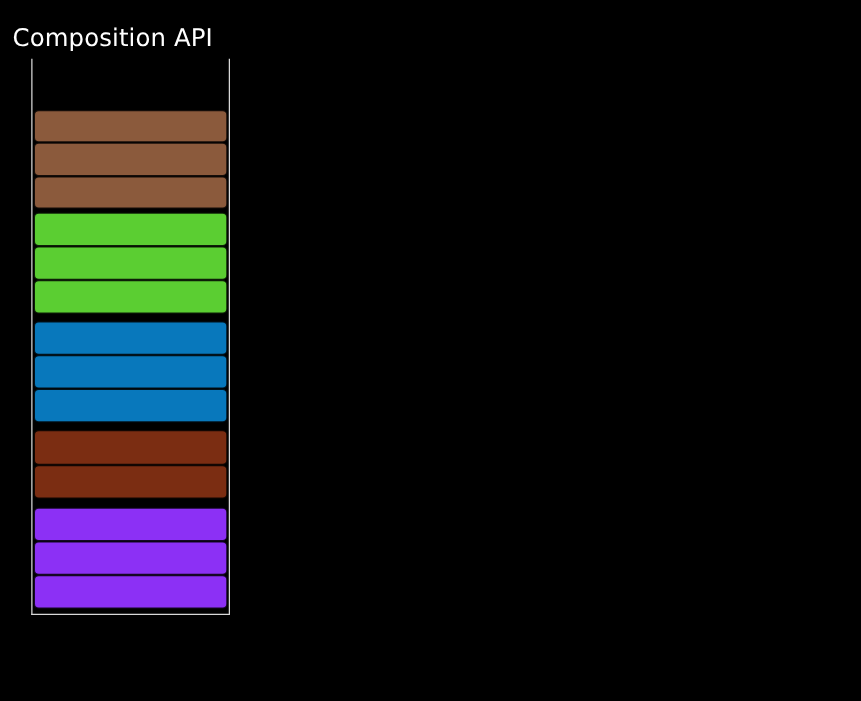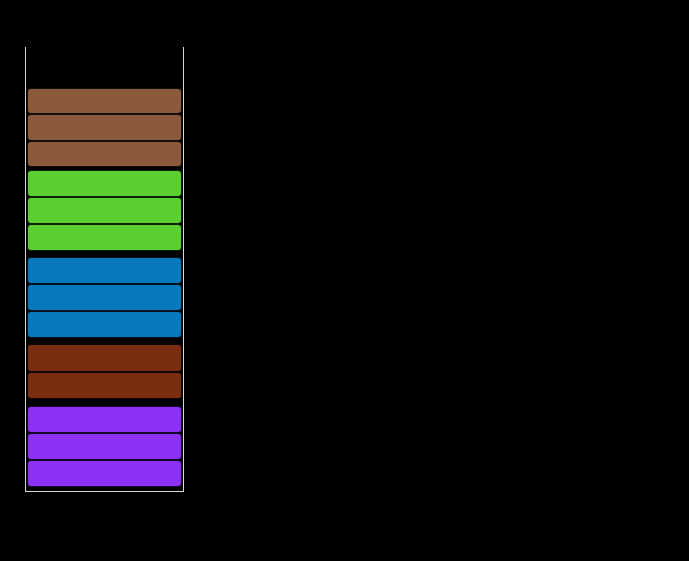--- a/index.html
+++ b/index.html
@@ -79,20 +79,21 @@
     border-radius: 4px;
     border: 1px solid rgba(0, 0, 0, 0.85);
     flex: 1 1 auto;
   }
 </style>
 </head>
 <body style="background: rgb(0, 0, 0);">
 
 <div id="app-root" style="background: rgb(0, 0, 0);">
 
+  <div id="page-title" style="color: rgb(255, 255, 255);">Composition API</div>
 
   <div id="bar-container" style="border-left-color: rgb(216, 216, 216); border-right-color: rgb(216, 216, 216); border-bottom-color: rgb(216, 216, 216);">
     <div id="bar-stack">
         <div class="bar-group" style="top: 41px; height: 79px;">
           <div class="bar" style="background: rgb(139, 90, 60);"></div>
           <div class="bar" style="background: rgb(139, 90, 60);"></div>
           <div class="bar" style="background: rgb(139, 90, 60);"></div>
         </div>
         <div class="bar-group" style="top: 123px; height: 81px;">
           <div class="bar" style="background: rgb(91, 206, 50);"></div>

